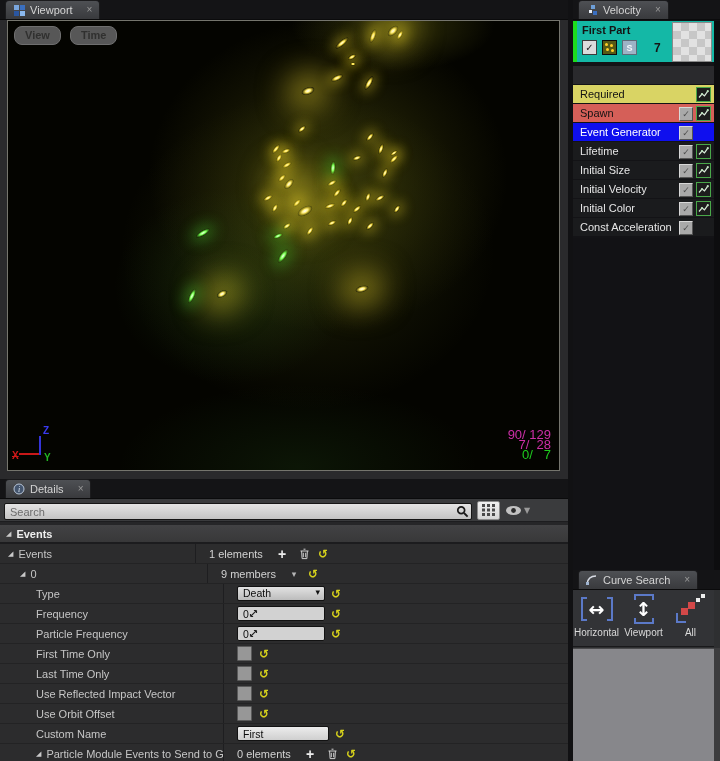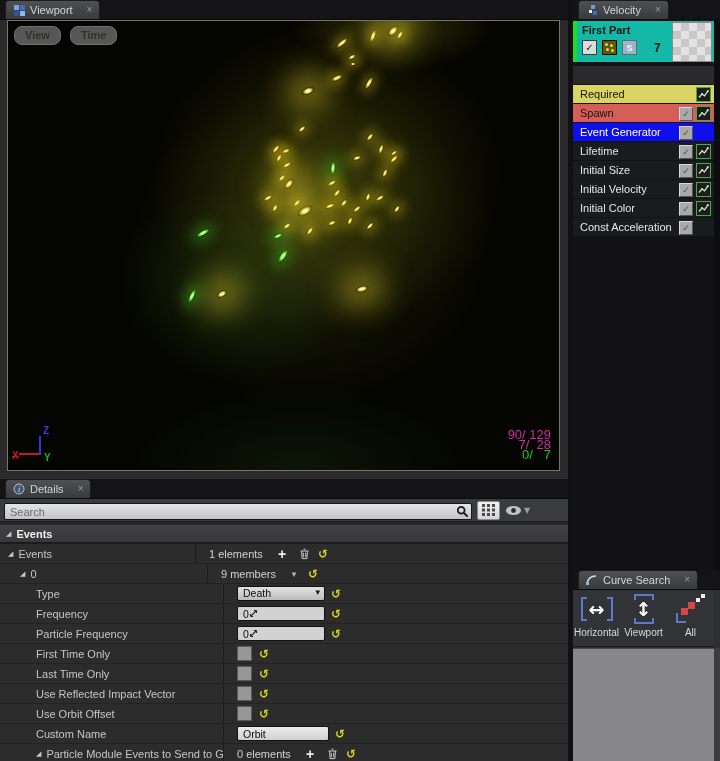--- a/index.html
+++ b/index.html
@@ -362,21 +362,21 @@
           <div class="dcb"></div>
           <span class="ic-reset">↺</span>
         </div>
       </div>
       <div class="drow">
         <div class="dleft" style="padding-left: 36px;">
           <span>Custom Name</span>
         </div>
         <div class="dright">
           <div class="txtin">
-            <span>Orbit</span>
+            <span>First</span>
           </div>
           <span class="ic-reset">↺</span>
         </div>
       </div>
       <div class="drow">
         <div class="dleft" style="padding-left: 36px;">
           <span class="tri">◢</span>
           <span>Particle Module Events to Send to Game</span>
         </div>
         <div class="dright">

